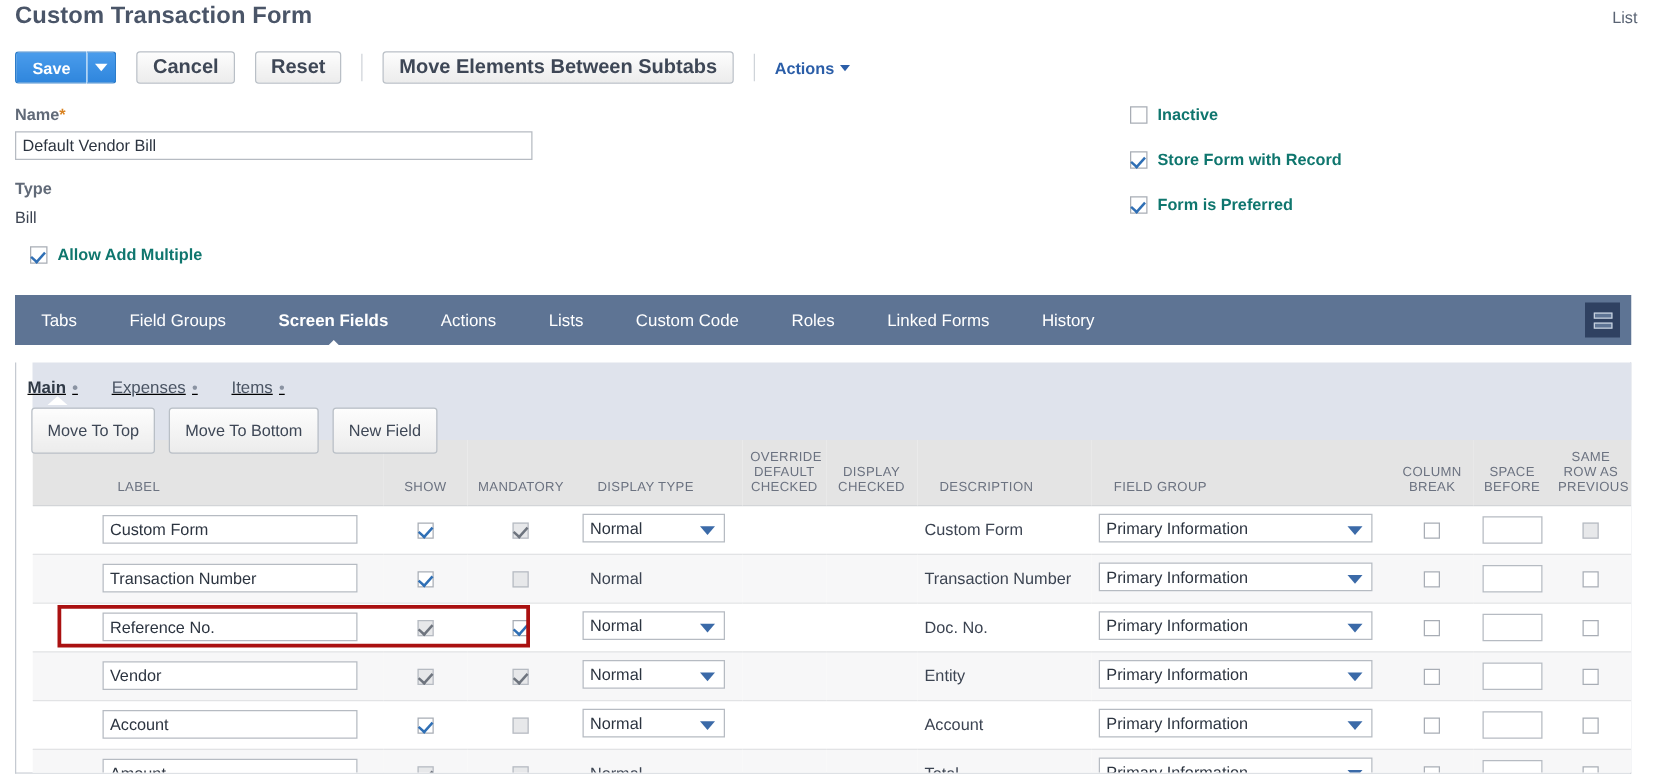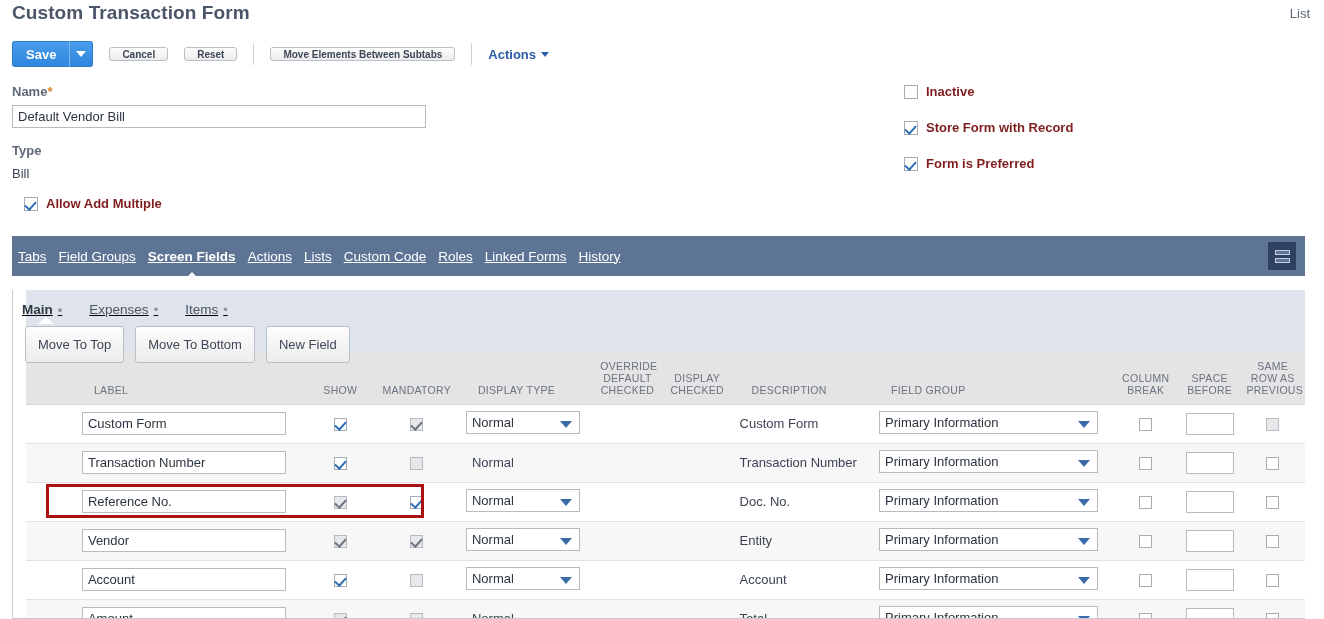--- a/index.html
+++ b/index.html
@@ -22,24 +22,24 @@
     position: absolute; right: 14px; top: 6px;
     font-size: 13px; color: #5a6474; cursor: pointer;
   }
 
   
   .toolbar {
     position: absolute; left: 12px; top: 41px;
     display: flex; align-items: center; height: 26px;
   }
   .btn {
-    height: 14px; padding: 0 12px;
+    height: 26px; padding: 0 12px;
     border: 1px solid #b9bfc6; border-radius: 3px;
     background: linear-gradient(#fdfdfd, #ececec);
-    color: #3e4756; font-size: 10px; font-weight: bold;
+    color: #3e4756; font-size: 16px; font-weight: bold;
     display: inline-flex; align-items: center; justify-content: center;
     cursor: pointer; white-space: nowrap;
   }
   .btn-save {
     height: 26px; padding: 0 13px;
     background: linear-gradient(#4a9cec, #2f86dd);
     border: 1px solid #2c7cc9; border-right: none;
     border-radius: 3px 0 0 3px;
     color: #fff; font-size: 13px; font-weight: bold;
     display: inline-flex; align-items: center; cursor: pointer;
@@ -97,37 +97,37 @@
   .cb.dis { background: #e7e8ea; border-color: #b6bbc2; }
   .cb.on::after {
     content: ""; position: absolute;
     left: 2px; top: 0px; width: 5px; height: 9px;
     border: solid #2f6fb5; border-width: 0 2px 2px 0;
     transform: rotate(42deg);
   }
   .cb.on.dis::after { border-color: #6e747e; }
   .cb-row {
     position: absolute; display: flex; align-items: center; gap: 8px;
-    font-size: 13px; color: #7f1d1d; font-weight: bold;
+    font-size: 13px; color: #0f766e; font-weight: bold;
   }
   .cb-row .cb { width: 14px; height: 14px; }
   .cb-row .cb.on::after { left: 2px; top: 1px; }
 
   
   .tabbar {
     position: absolute; left: 12px; top: 236px;
     width: 1293px; height: 40px;
     background: #5e7494;
     display: flex; align-items: center;
   }
   .tabitem {
     position: relative; height: 48px;
     display: flex; align-items: center; justify-content: center;
-    color: #ffffff; font-size: 13.5px; padding: 0 6px;
-    cursor: pointer; white-space: nowrap; text-decoration: underline;
+    color: #ffffff; font-size: 13.5px; padding: 0 21px;
+    cursor: pointer; white-space: nowrap;
   }
   .tabitem.active { font-weight: bold; }
   .tabitem.active::after {
     content: ""; position: absolute; bottom: -1px; left: 50%;
     transform: translateX(-50%);
     width: 0; height: 0;
     border-left: 9px solid transparent; border-right: 9px solid transparent;
     border-bottom: 9px solid #ffffff;
   }
   .tab-menu-btn {

